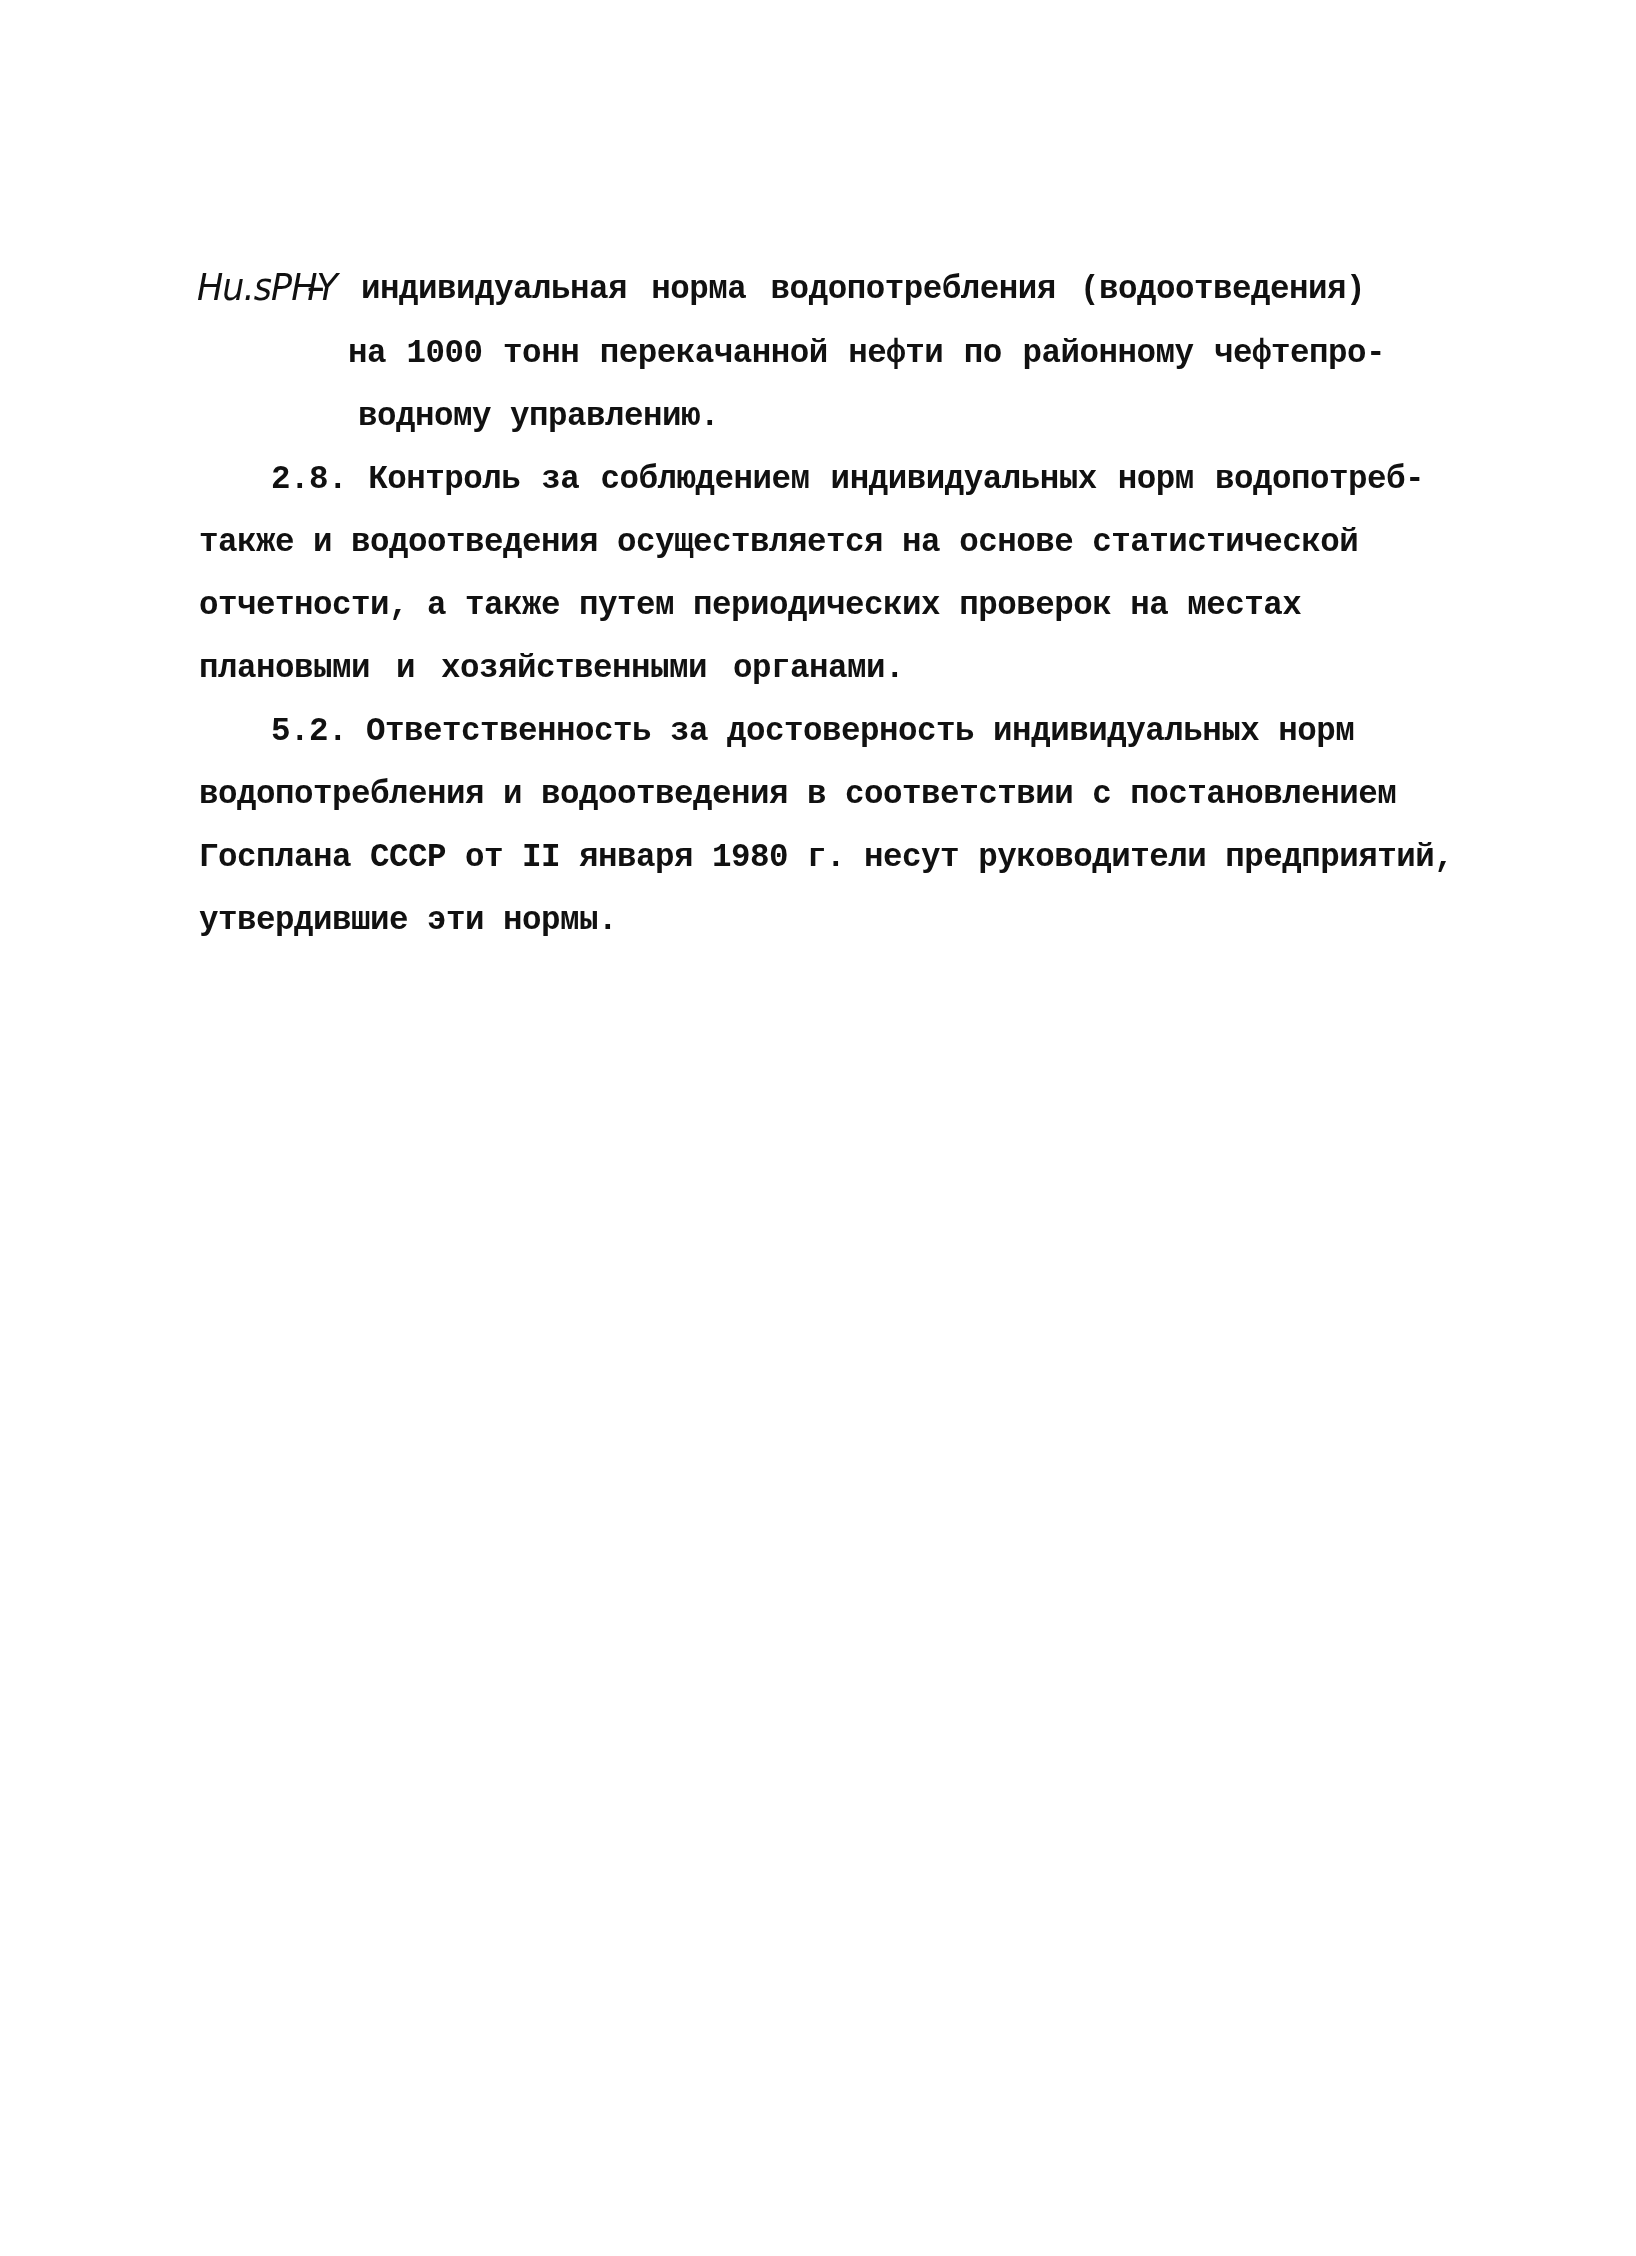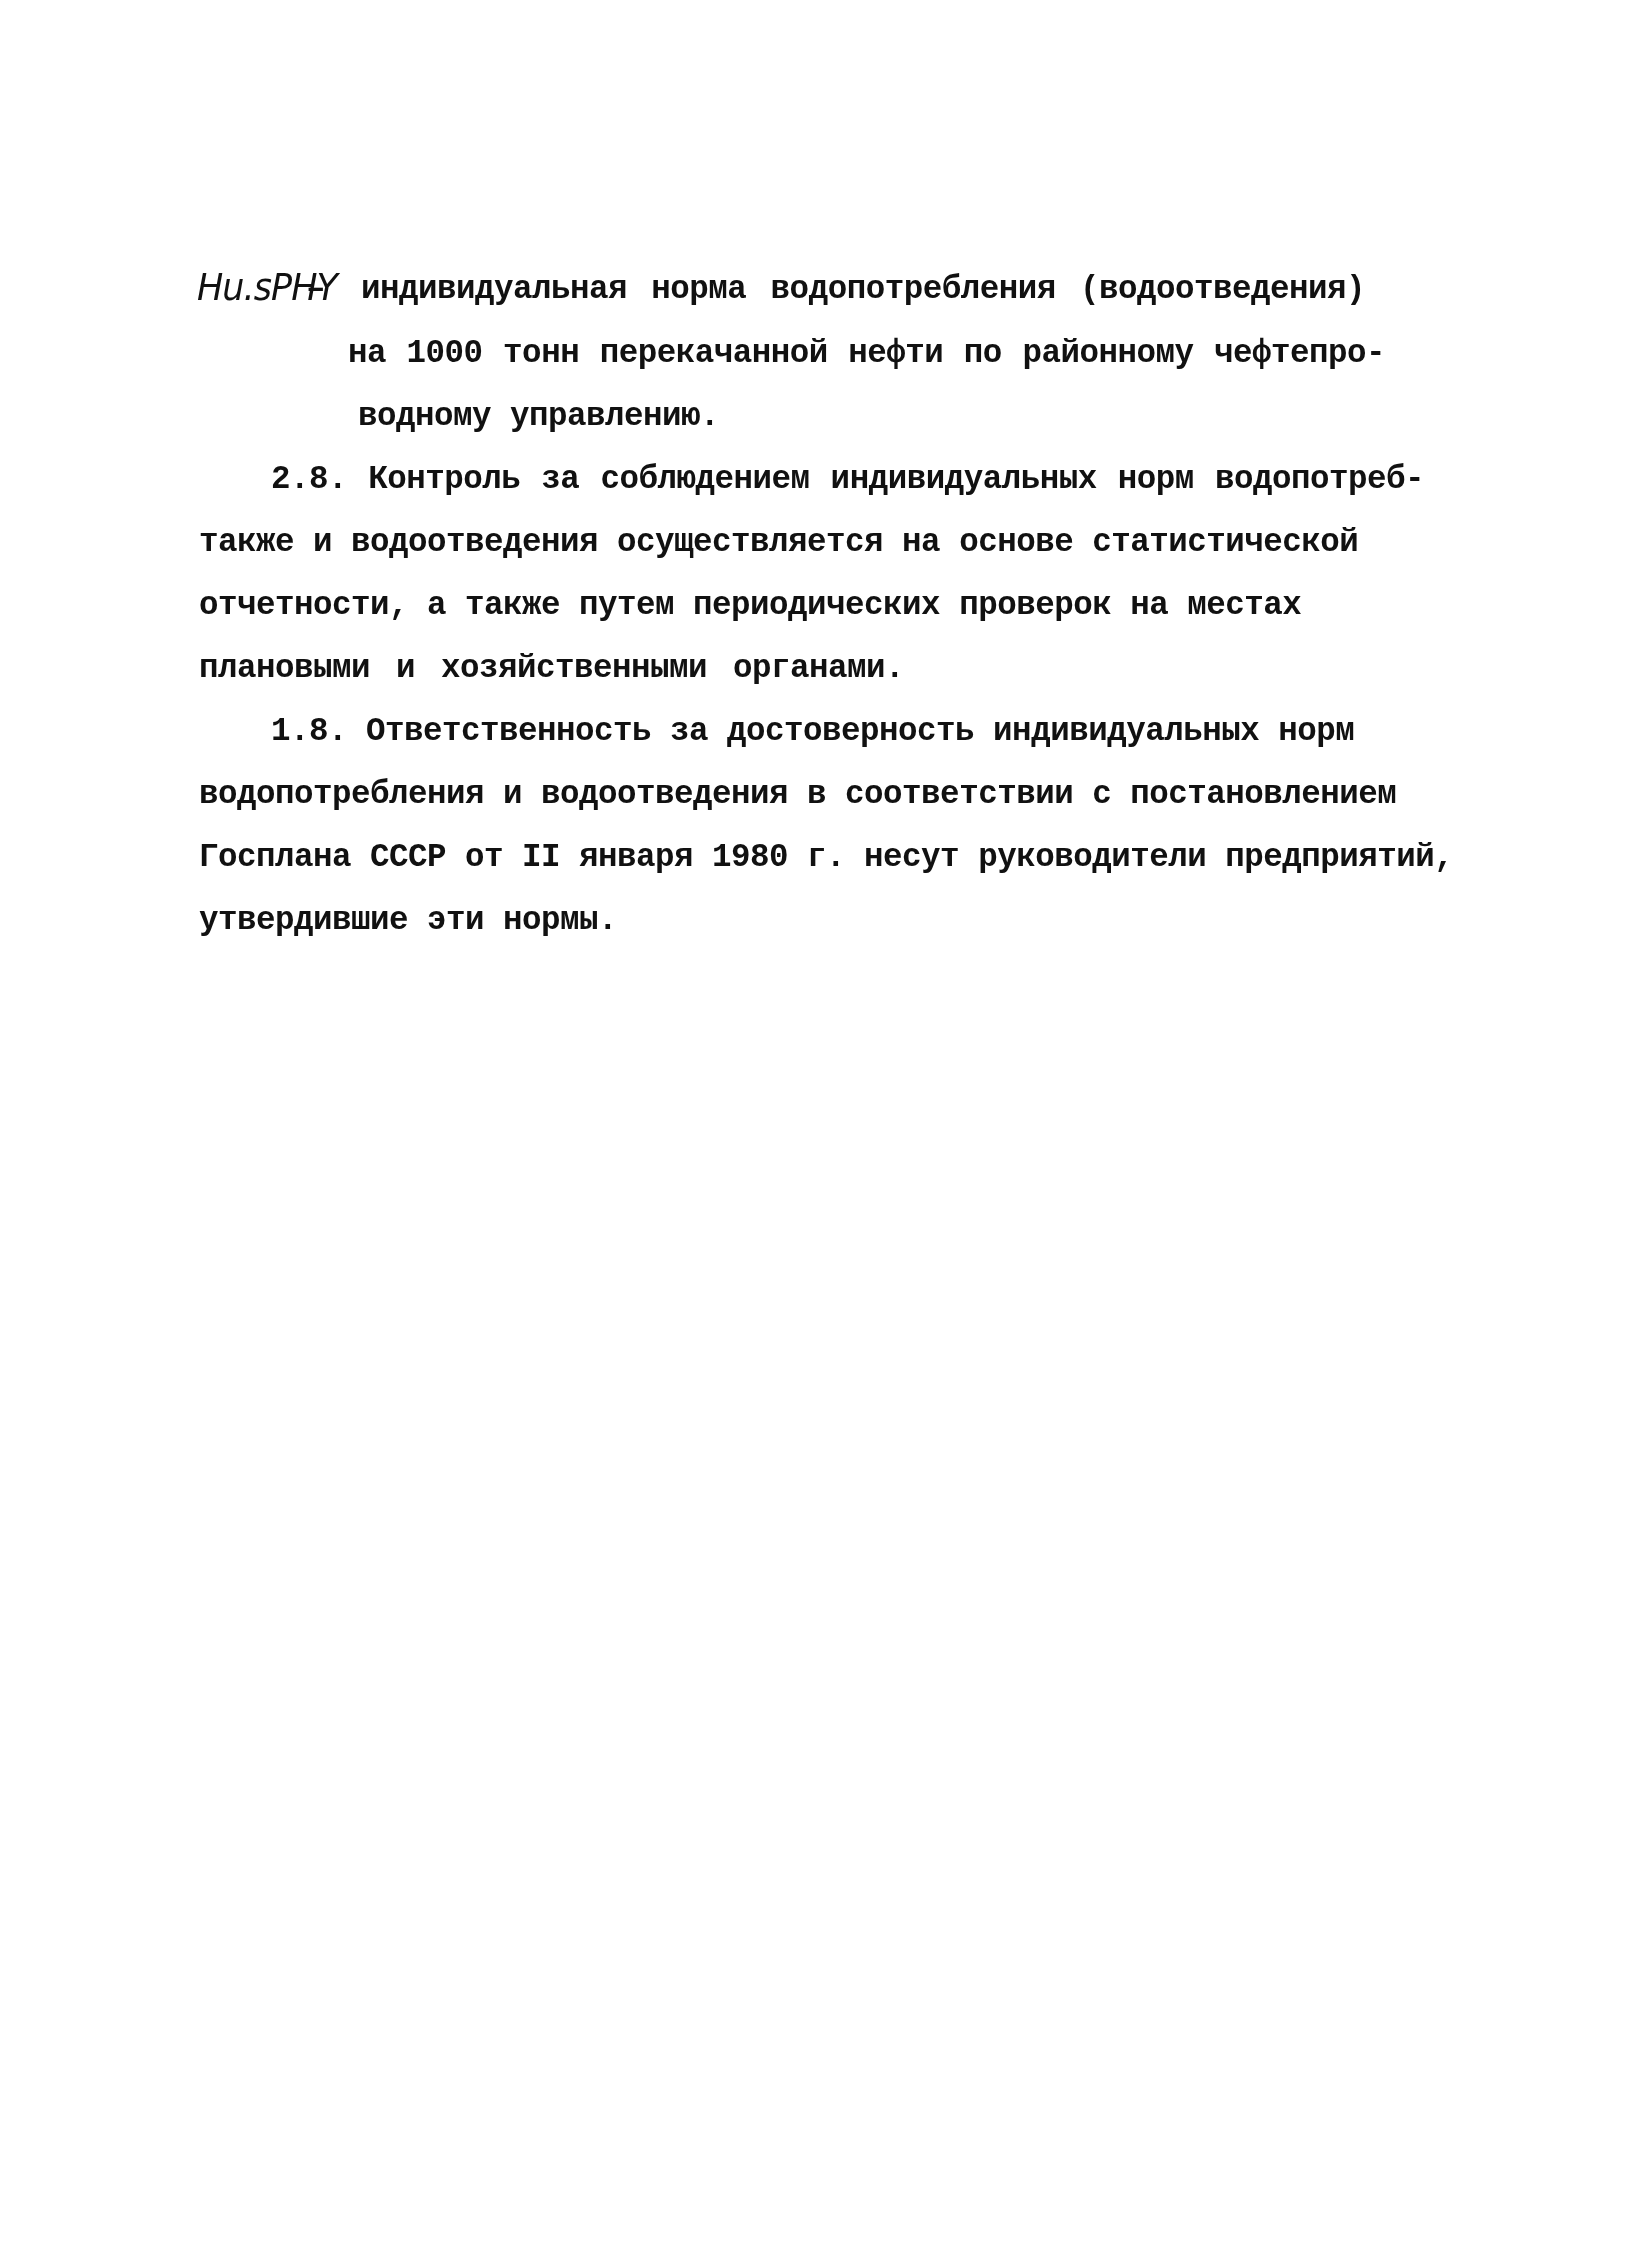--- a/index.html
+++ b/index.html
@@ -40,19 +40,19 @@
 
   <div class="line" style="left:342px; top:271px; width:1004px;margin-left:19px;">индивидуальная норма водопотребления (водоотведения)</div>
   <div class="line" style="left:342px; top:335px; width:1037px;margin-left:6px;">на 1000 тонн перекачанной нефти по районному чефтепро-</div>
   <div class="line" style="left:342px; top:398px; width:354px; text-align:left; text-align-last:left;margin-left:16px;">водному управлению.</div>
 
   <div class="line" style="left:271px; top:461px; width:1153px;">2.8. Контроль за соблюдением индивидуальных норм водопотреб-</div>
   <div class="line" style="left:199px; top:524px; width:1149px;">также и водоотведения осуществляется на основе статистической</div>
   <div class="line" style="left:199px; top:587px; width:1096px;">отчетности, а также путем периодических проверок на местах</div>
   <div class="line" style="left:199px; top:650px; width:705px;">плановыми и хозяйственными органами.</div>
 
-  <div class="line" style="left:271px; top:713px; width:1060px;">1.8. Ответственность за достоверность индивидуальных норм</div>
+  <div class="line" style="left:271px; top:713px; width:1060px;">5.2. Ответственность за достоверность индивидуальных норм</div>
   <div class="line" style="left:199px; top:776px; width:1173px;">водопотребления и водоотведения  в соответствии с постановлением</div>
   <div class="line" style="left:199px; top:839px; width:1203px;">Госплана СССР от II января 1980 г. несут руководители предприятий,</div>
   <div class="line" style="left:199px; top:902px; width:421px; text-align:left; text-align-last:left;">утвердившие эти нормы.</div>
 
 </div>
 
 
 </body></html>

